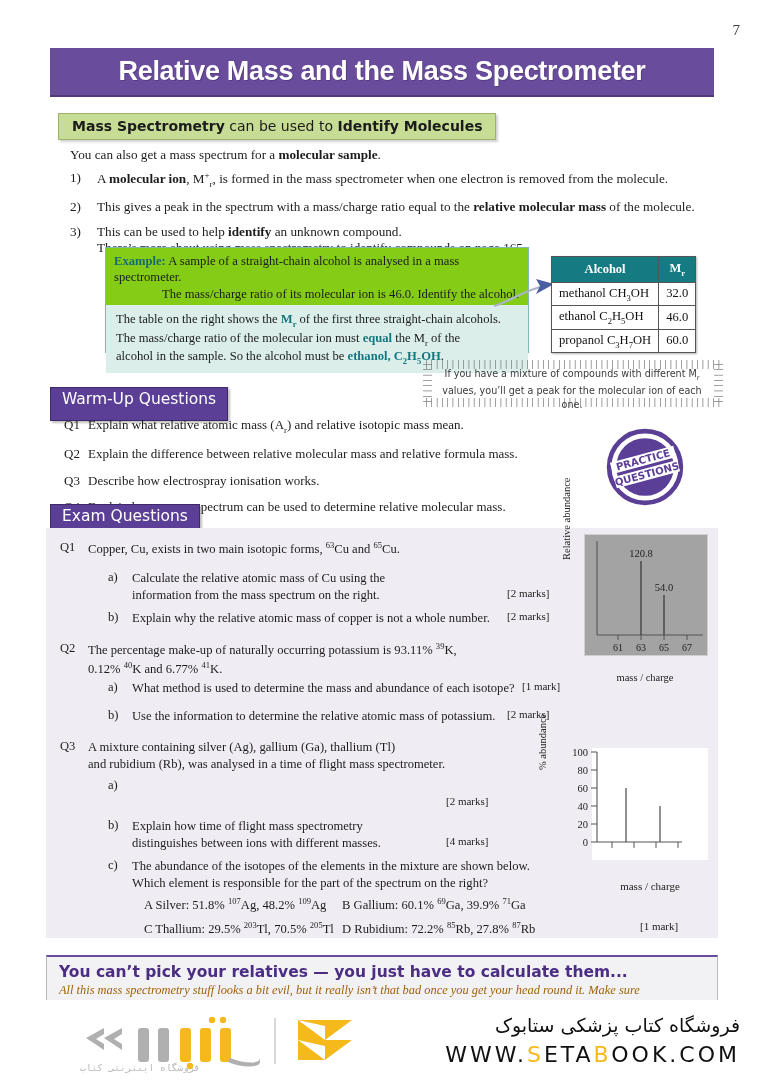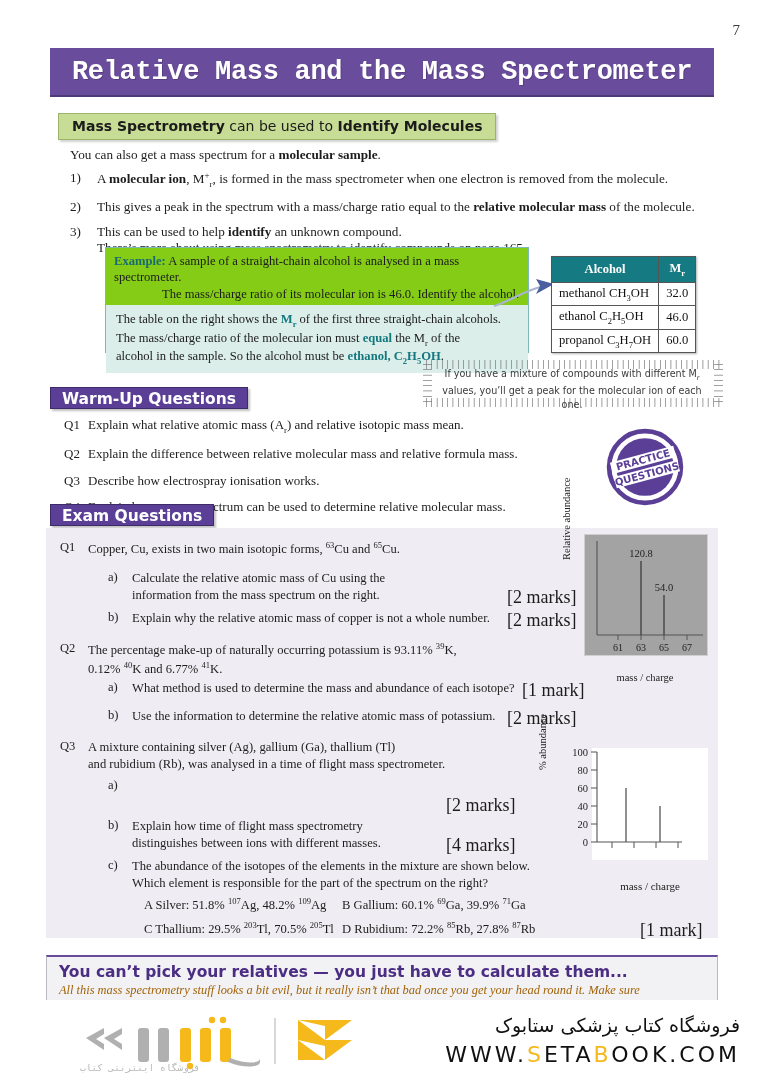--- a/index.html
+++ b/index.html
@@ -19,21 +19,21 @@
   }
 
   
   .title-bar{
     position:absolute;left:50px;top:48px;width:664px;height:47px;
     background:#6a4c9c;
     border-bottom:2px solid #4f3a78;
     display:flex;align-items:center;justify-content:center;
   }
   .title-bar .t{
-    font-family:Liberation Mono, monospace;
+    font-family:Liberation Sans, sans-serif;
     font-weight:bold;font-size:27px;color:#ffffff;
     letter-spacing:-0.3px;
     text-shadow:1px 1px 0 rgba(0,0,0,.18);
   }
 
   
   .green-head{
     position:absolute;left:58px;top:113px;
     background:#c7dc94;
     border:1px solid #9bb46a;
@@ -109,42 +109,42 @@
   .note .bot{left:0;bottom:-3px;width:298px;}
   .note .lft{left:-1px;top:0;height:42px;writing-mode:vertical-rl;}
   .note .rgt{right:-1px;top:0;height:42px;writing-mode:vertical-rl;}
 
   
   .sect-tab{
     position:absolute;
     background:#5b3f96;
     border:1px solid #3d2a68;
     box-shadow:2px 2px 2px rgba(0,0,0,.25);
-    padding:2px 11px 0 11px;
-    font-family:"DejaVu Sans",sans-serif;font-weight:bold;font-size:15.5px;color:#fff;
+    padding:2px 11px 12px 11px;
+    font-family:"DejaVu Sans",sans-serif;font-weight:normal;font-size:15.5px;color:#fff;
   }
   #warmup-tab{left:50px;top:387px;}
   #exam-tab{left:50px;top:504px;}
 
   
   .warmups{position:absolute;left:64px;top:418px;width:520px;}
   .warmups .q{font-size:13px;color:#1c1c1c;margin-bottom:12px;line-height:1.1;}
   .warmups .q .qn{display:inline-block;width:24px;}
 
   
   .stamp{position:absolute;left:606px;top:428px;width:78px;height:78px;}
 
   
   .exam-panel{
     position:absolute;left:46px;top:528px;width:672px;height:410px;
     background:#efedf3;
   }
   .exam-q{position:absolute;font-size:12.6px;color:#1c1c1c;line-height:1.38;}
   .qlabel{position:absolute;font-size:12.6px;color:#1c1c1c;}
-  .marks{position:absolute;font-size:18px;color:#1c1c1c;}
+  .marks{position:absolute;font-size:11px;color:#1c1c1c;}
 
   
   .chart1{
     position:absolute;left:584px;top:534px;width:122px;height:120px;
     background:#a3a3a3;border:1px solid #cfcfcf;
   }
   .chart1-title{
     position:absolute;left:592px;top:538px;width:112px;text-align:center;
     font-size:10.5px;color:#222;
   }

